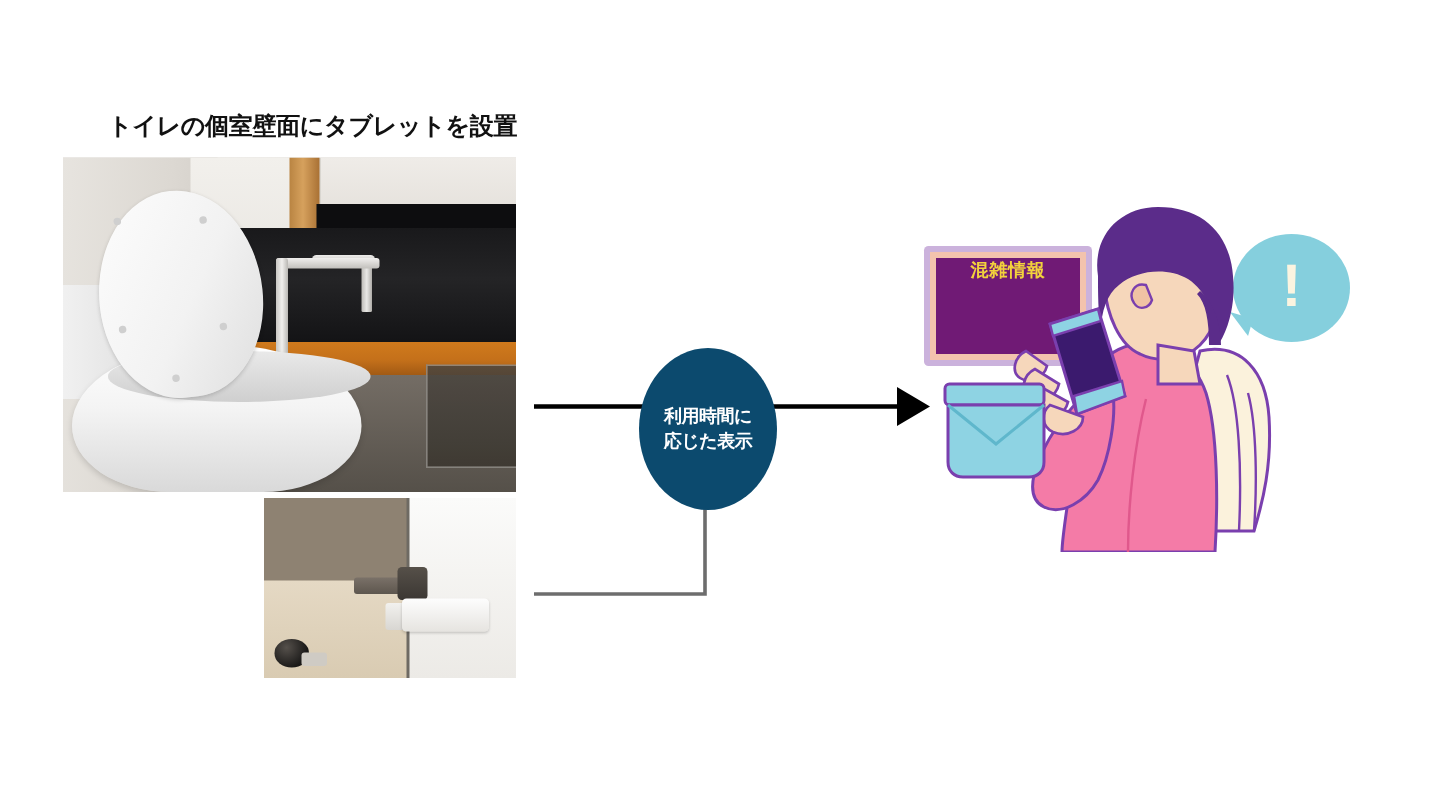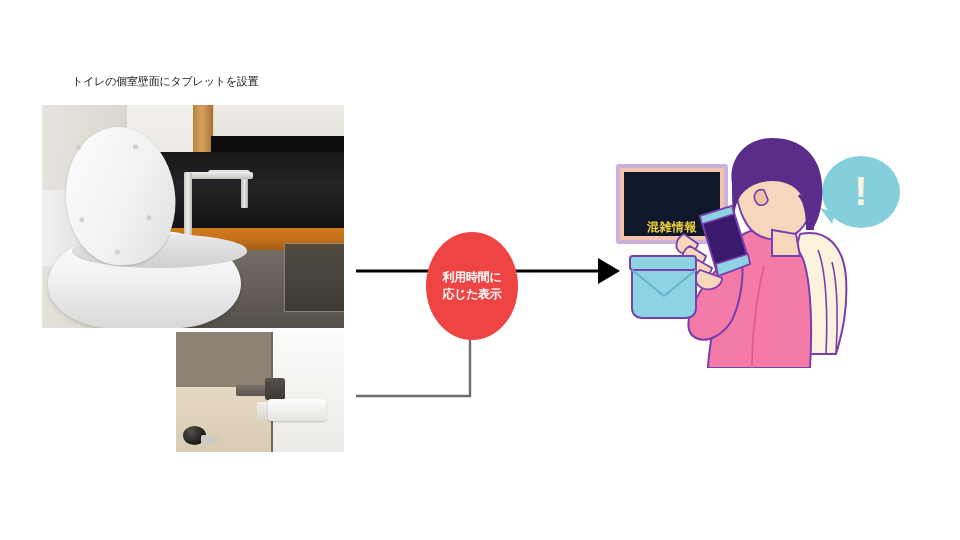--- a/index.html
+++ b/index.html
@@ -17,22 +17,22 @@
   }
   .slide {
     position: absolute;
     inset: 0;
     background: #ffffff;
   }
 
   
   .caption {
     position: absolute;
-    font-weight: normal;
-    font-size: 11px;
+    font-weight: bold;
+    font-size: 16px;
     line-height: 1.35;
     color: #111111;
     letter-spacing: -0.2px;
     white-space: pre-line;
   }
   #caption-tablet-install { left: 72px; top: 74px; }
   #caption-display        { left: 620px; top: 102px; }
   #caption-sensor         { left: 30px; top: 337px; width: 130px; }
 
   
@@ -189,21 +189,21 @@
     position: absolute; left: 0; top: 0; width: 960px; height: 540px;
     pointer-events: none;
   }
 
   
   #process-node {
     position: absolute;
     left: 426px; top: 232px;
     width: 92px; height: 108px;
     border-radius: 50%;
-    background: #ef4444;
+    background: #0c4a6e;
     display: flex;
     align-items: center;
     justify-content: center;
   }
   #process-node .node-text {
     color: #ffffff;
     font-weight: bold;
     font-size: 12px;
     line-height: 1.45;
     text-align: center;
@@ -224,22 +224,22 @@
     box-sizing: border-box;
   }
   #monitor .bezel {
     width: 100%; height: 100%;
     background: #f3c3ad;
     padding: 4px;
     box-sizing: border-box;
   }
   #monitor .screen {
     width: 100%; height: 100%;
-    background: #0f172a;
-    display: flex; align-items: flex-end; justify-content: center;
+    background: #701a75;
+    display: flex; align-items: flex-start; justify-content: center;
   }
   #monitor .screen-text {
     color: #f2d23c;
     font-weight: bold;
     font-size: 12px;
     letter-spacing: 0.5px;
   }
   #speech-bubble {
     position: absolute; left: 218px; top: 18px; width: 78px; height: 72px;
   }

